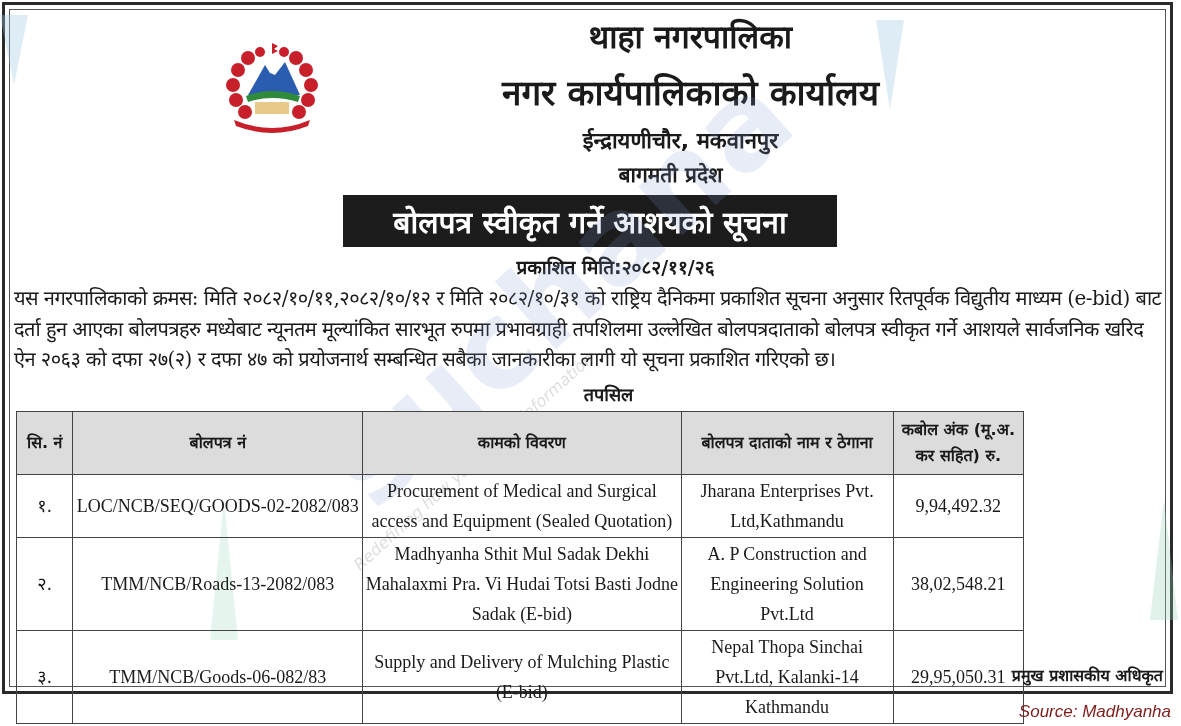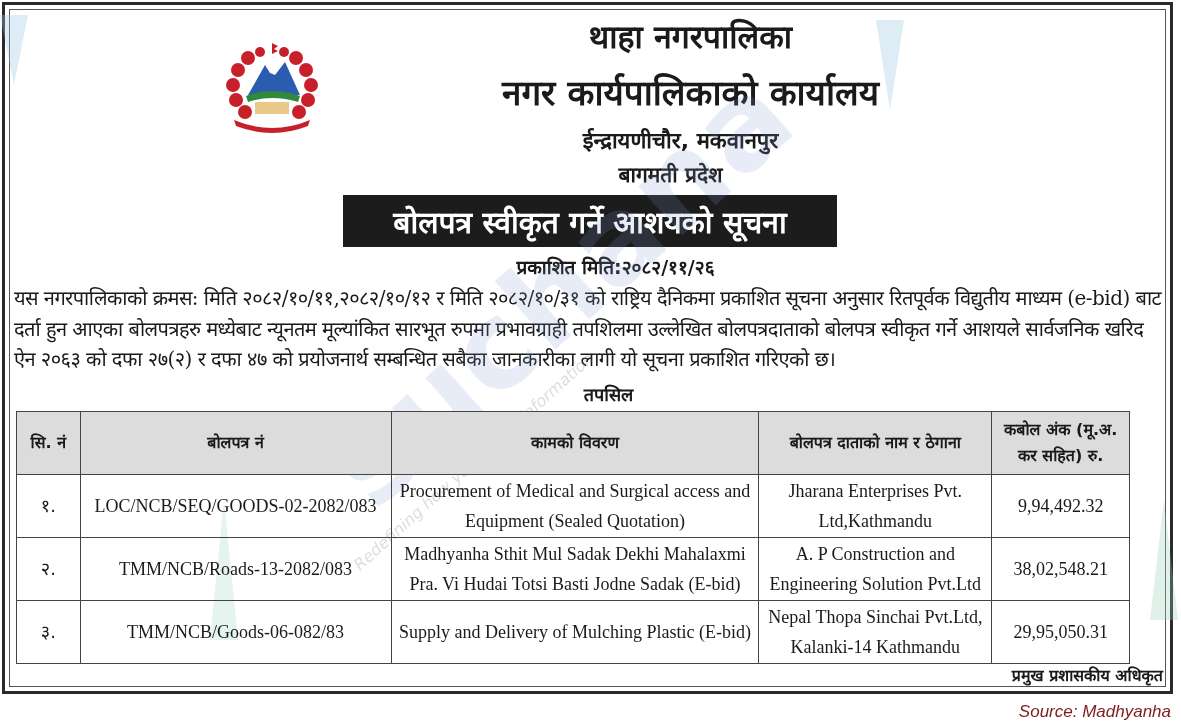--- a/index.html
+++ b/index.html
@@ -19,21 +19,21 @@
   .header { position:absolute; left:0; width:1181px; text-align:center; }
   .h1 { top:14px; font-family:"DejaVu Sans", sans-serif; font-weight:bold; font-size:32px; left:100px; }
   .h2 { top:68px; font-family:"DejaVu Sans", sans-serif; font-weight:bold; font-size:35px; left:100px; }
   .h3 { top:124px; font-weight:bold; font-size:22px; left:90px; }
   .h4 { top:160px; font-weight:bold; font-size:21px; left:80px; }
   .title-box { position:absolute; left:343px; top:195px; width:494px; height:52px; background:#1c1c1c; color:#fff; display:flex; align-items:center; justify-content:center; font-weight:bold; font-size:30px;text-align:center; }
   .pub-date { position:absolute; left:0; width:1181px; top:254px; text-align:center; font-weight:bold; font-size:19px; padding-left:50px; box-sizing:border-box; }
   .body-text { position:absolute; left:14px; top:283px; width:1150px; font-size:20px; line-height:30.5px; font-family:"DejaVu Serif", serif; letter-spacing:-0.55px; }
   .tapsil { position:absolute; left:0; width:1181px; top:382px; text-align:center; font-weight:bold; font-size:18px; padding-left:36px; box-sizing:border-box; }
 
-  table.notice { position:absolute; left:16px; top:411px; width:1114px; border-collapse:collapse; font-family:"Liberation Serif", serif; }
+  table.notice { position:absolute; left:16px; top:411px; width:1008px; border-collapse:collapse; font-family:"Liberation Serif", serif; }
   table.notice th, table.notice td { border:1.5px solid #444; text-align:center; vertical-align:middle; }
   table.notice th { background:#dcdcdc; font-family:"DejaVu Sans", sans-serif; font-weight:bold; font-size:16px; height:60px; line-height:26px; }
   table.notice td { font-size:18px; line-height:30px; height:60px; }
   td.sn { font-family:"DejaVu Sans", sans-serif; font-size:16px; }
 
   .signature { position:absolute; right:18px; top:664px; font-weight:bold; font-size:16px; }
   .source { position:absolute; right:10px; top:702px; font-family:"Liberation Sans", sans-serif; font-style:italic; font-size:17px; color:#7f1d1d; }
 </style>
 </head>
 <body>

